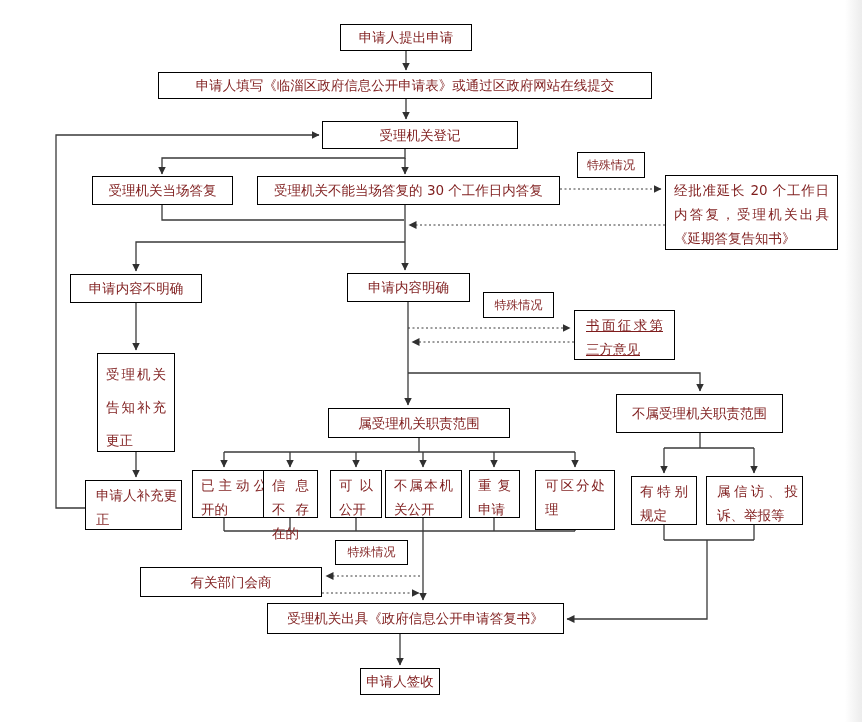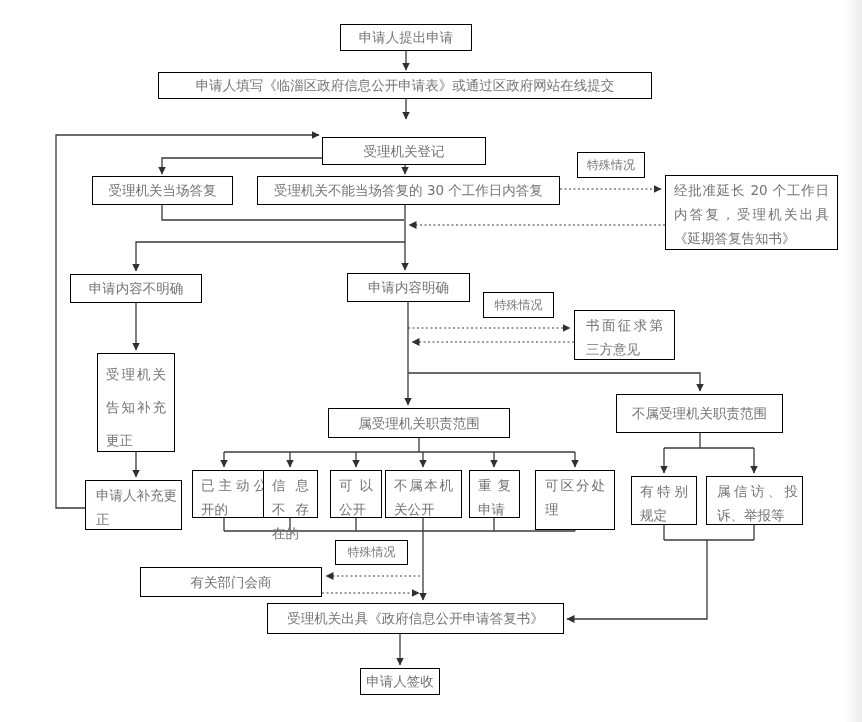--- a/index.html
+++ b/index.html
@@ -13,38 +13,38 @@
   .page-edge{
     position:absolute;top:0;right:0;width:17px;height:722px;
     background:linear-gradient(to right,#ffffff,#ececec);
   }
   .wires{position:absolute;left:0;top:0;}
   .node{
     position:absolute;
     box-sizing:border-box;
     border:1px solid #000000;
     background:#ffffff;
-    color:#737373;
+    color:#7f1d1d;
     font-size:13.5px;
     line-height:1.25;
     display:flex;
     align-items:center;
     justify-content:center;
     text-align:center;
     white-space:nowrap;
   }
   .node.ml{
     display:block;
     white-space:normal;
     text-align:justify;
     line-height:1.78;
     padding:2px 8px;
   }
   .node.pad10{padding-left:10px;padding-right:4px;}
-  .node.pad11{padding-left:11px;padding-right:11px;}
+  .node.pad11{padding-left:11px;padding-right:11px;text-decoration:underline;}
   .node.pad9{padding-left:9px;padding-right:9px;}
   .node.tall{line-height:2.45;padding-top:4px;}
   .node.sm{font-size:12px;}
 </style>
 </head>
 <body>
 
 <div class="canvas">
 
   <div class="page-edge"></div>
@@ -120,21 +120,21 @@
 
       <path d="M420 576 L326 576" marker-end="url(#arr)"></path>
       <path d="M322 593 L419 593" marker-end="url(#arr)"></path>
     </g>
   </svg>
 
   <div class="node" style="left:340px;top:24px;width:132px;height:27px">申请人提出申请</div>
 
   <div class="node" style="left:158px;top:72px;width:494px;height:27px">申请人填写《临淄区政府信息公开申请表》或通过区政府网站在线提交</div>
 
-  <div class="node" style="left:322px;top:137px;width:164px;height:28px">受理机关登记</div>
+  <div class="node" style="left:322px;top:121px;width:196px;height:28px">受理机关登记</div>
 
   <div class="node" style="left:92px;top:176px;width:141px;height:29px">受理机关当场答复</div>
 
   <div class="node" style="left:257px;top:176px;width:303px;height:29px">受理机关不能当场答复的 30 个工作日内答复</div>
 
   <div class="node sm" style="left:577px;top:152px;width:68px;height:26px">特殊情况</div>
 
   <div class="node ml" style="left:665px;top:175px;width:173px;height:75px">经批准延长 20 个工作日内答复，受理机关出具《延期答复告知书》</div>
 
   <div class="node" style="left:70px;top:274px;width:132px;height:29px">申请内容不明确</div>

